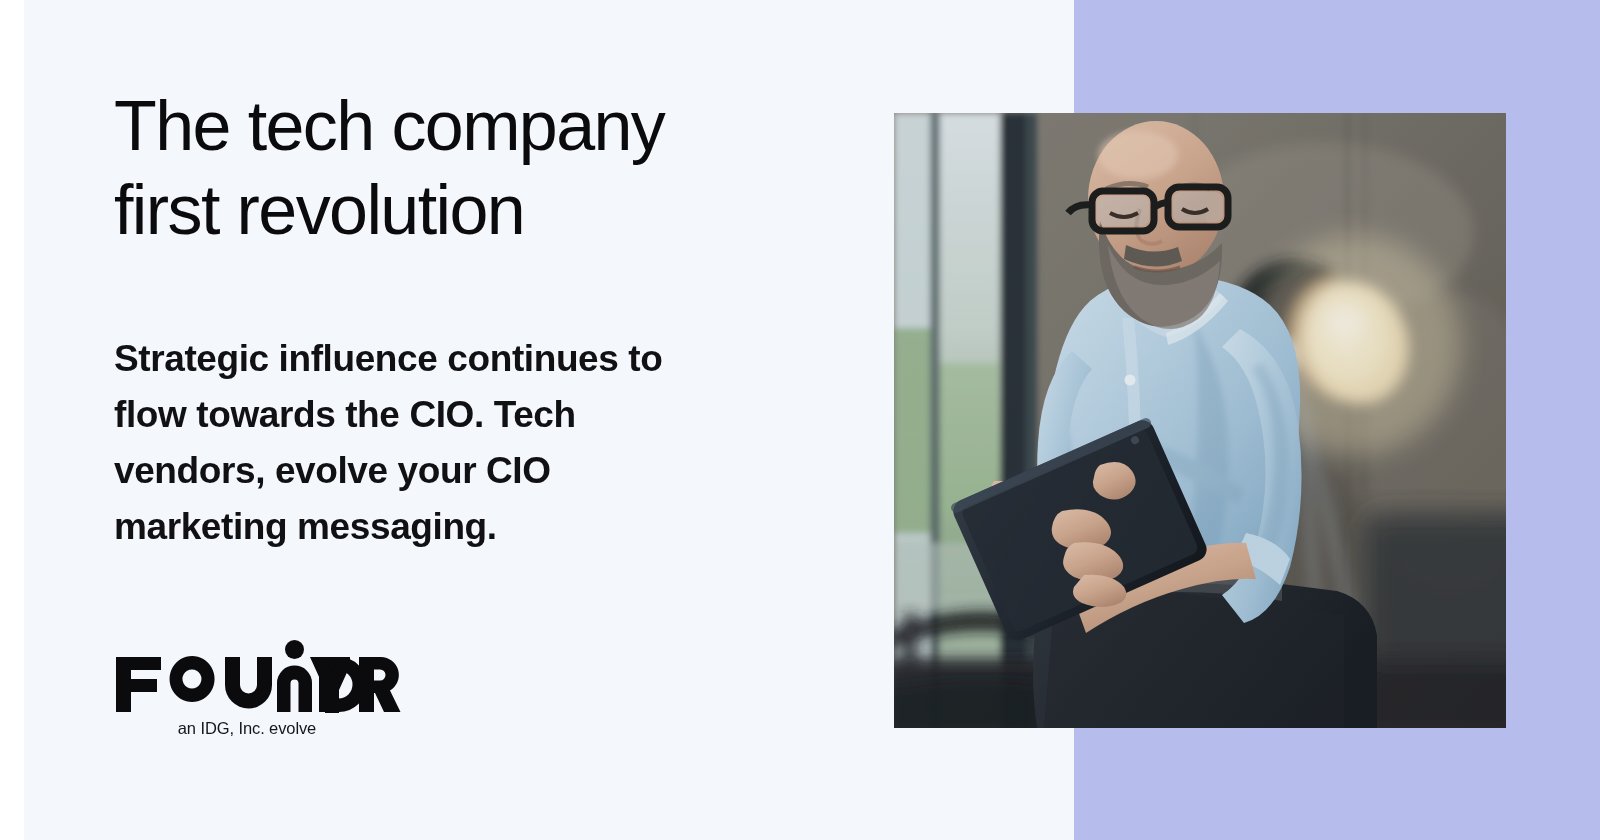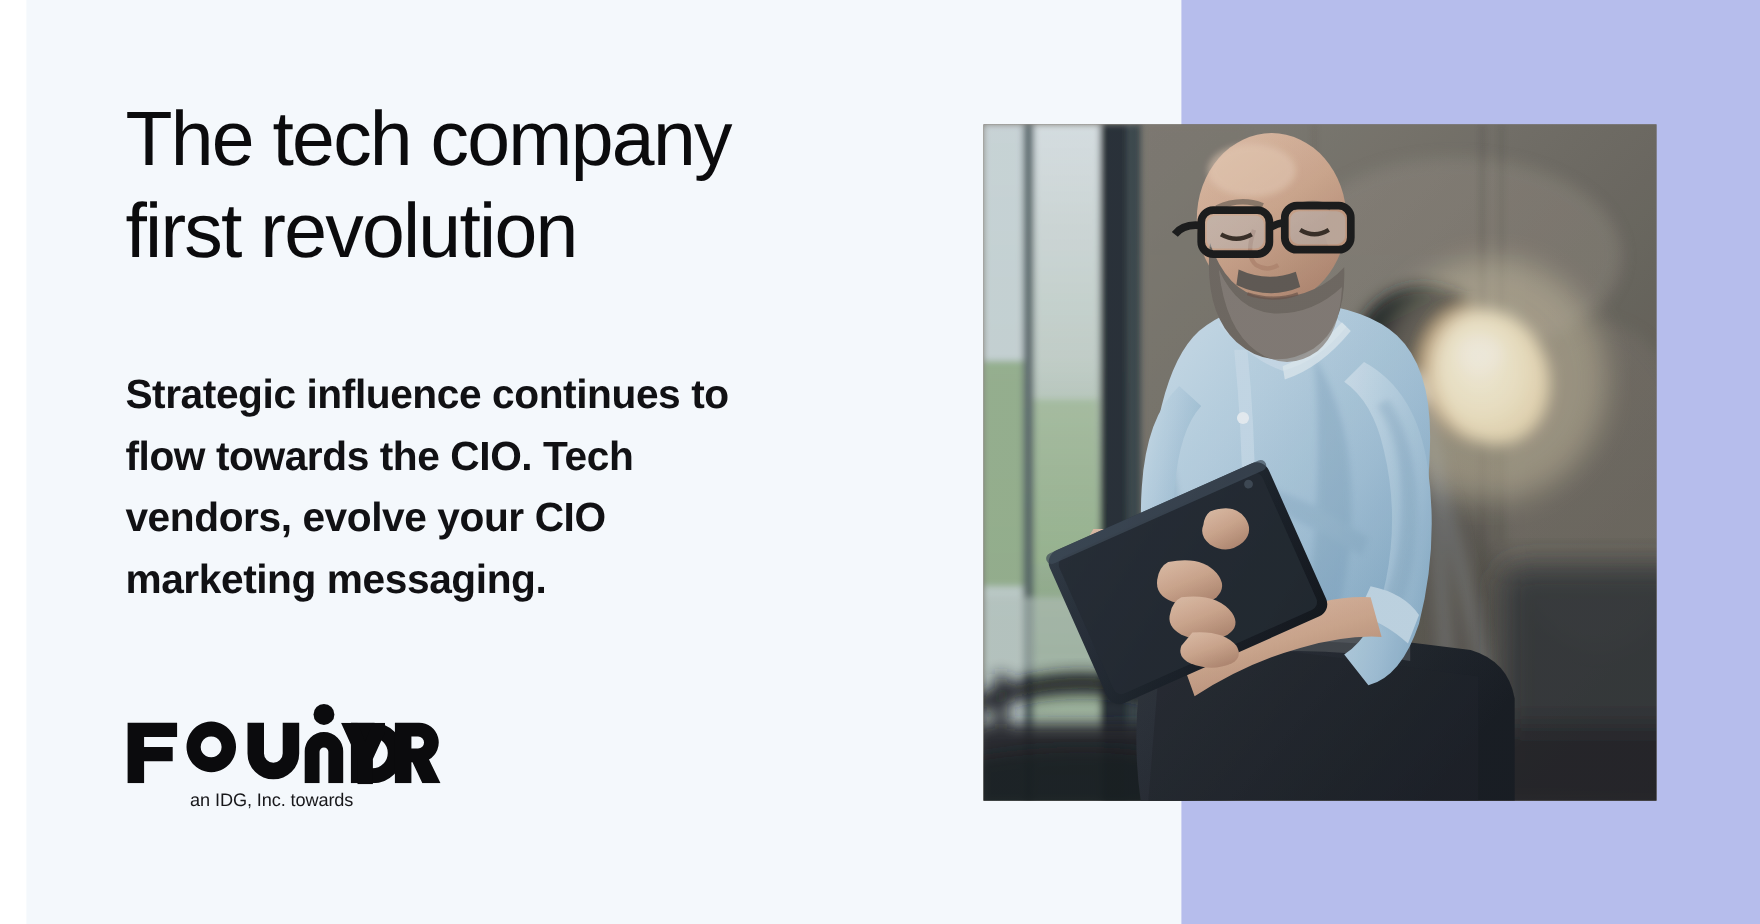--- a/index.html
+++ b/index.html
@@ -127,21 +127,21 @@
           <path d="M0 0 Z"></path>
         </g>
         <g fill="#0B0B0D">
 
           <path d="M286 17 h0 z"></path>
         </g>
       </svg>
 
       <svg width="0" height="0" style="position:absolute" aria-hidden="true"></svg>
 
-      <div class="logo-tagline">an IDG, Inc. towards</div>
+      <div class="logo-tagline">an IDG, Inc. evolve</div>
     </div>
   </div>
 
   <div class="photo">
     <svg viewBox="0 0 612 615" preserveAspectRatio="xMidYMid slice">
       <defs>
         <linearGradient id="wallG" x1="0" y1="0" x2="1" y2="1">
           <stop offset="0%" stop-color="#87827a"></stop>
           <stop offset="45%" stop-color="#6f6b62"></stop>
           <stop offset="100%" stop-color="#555048"></stop>

